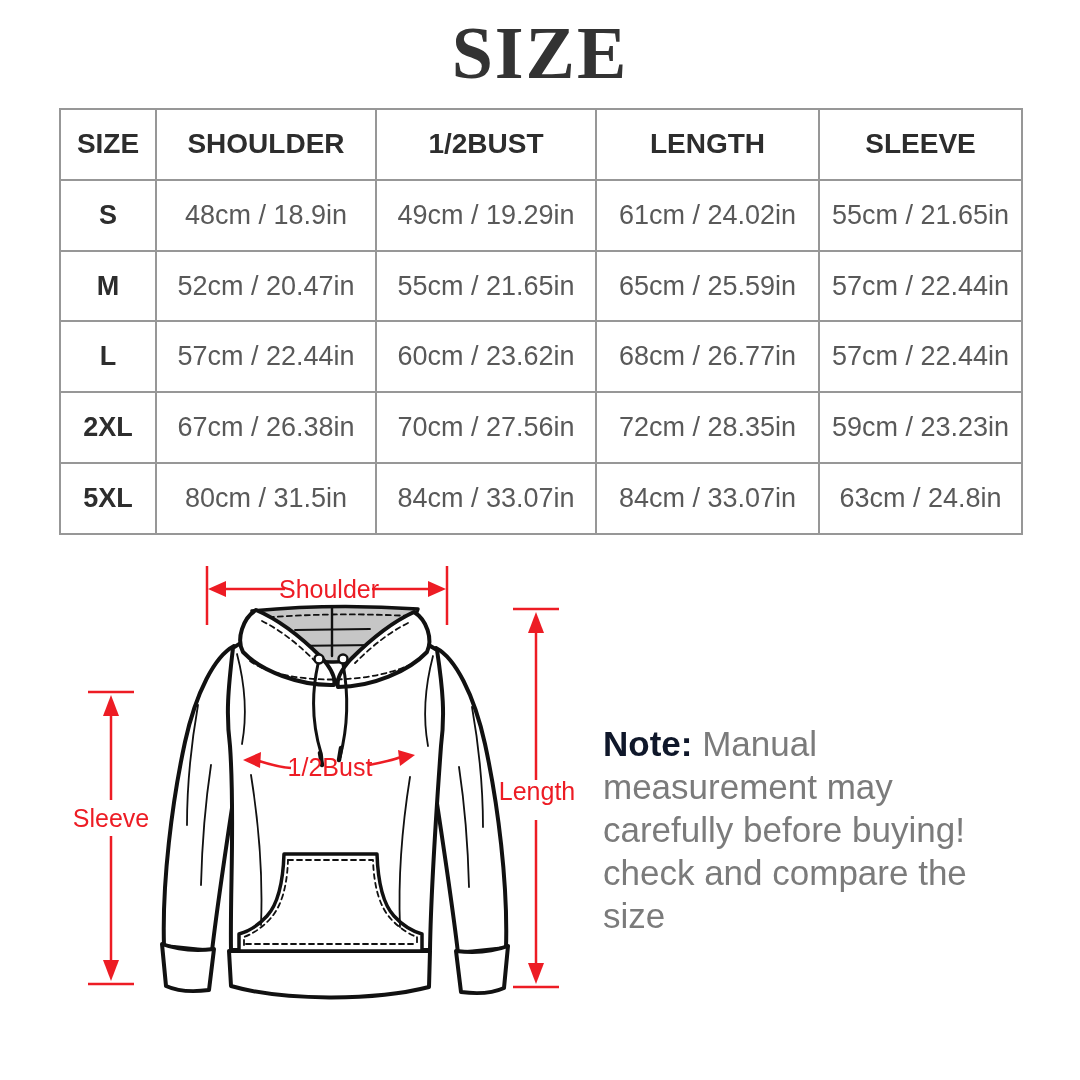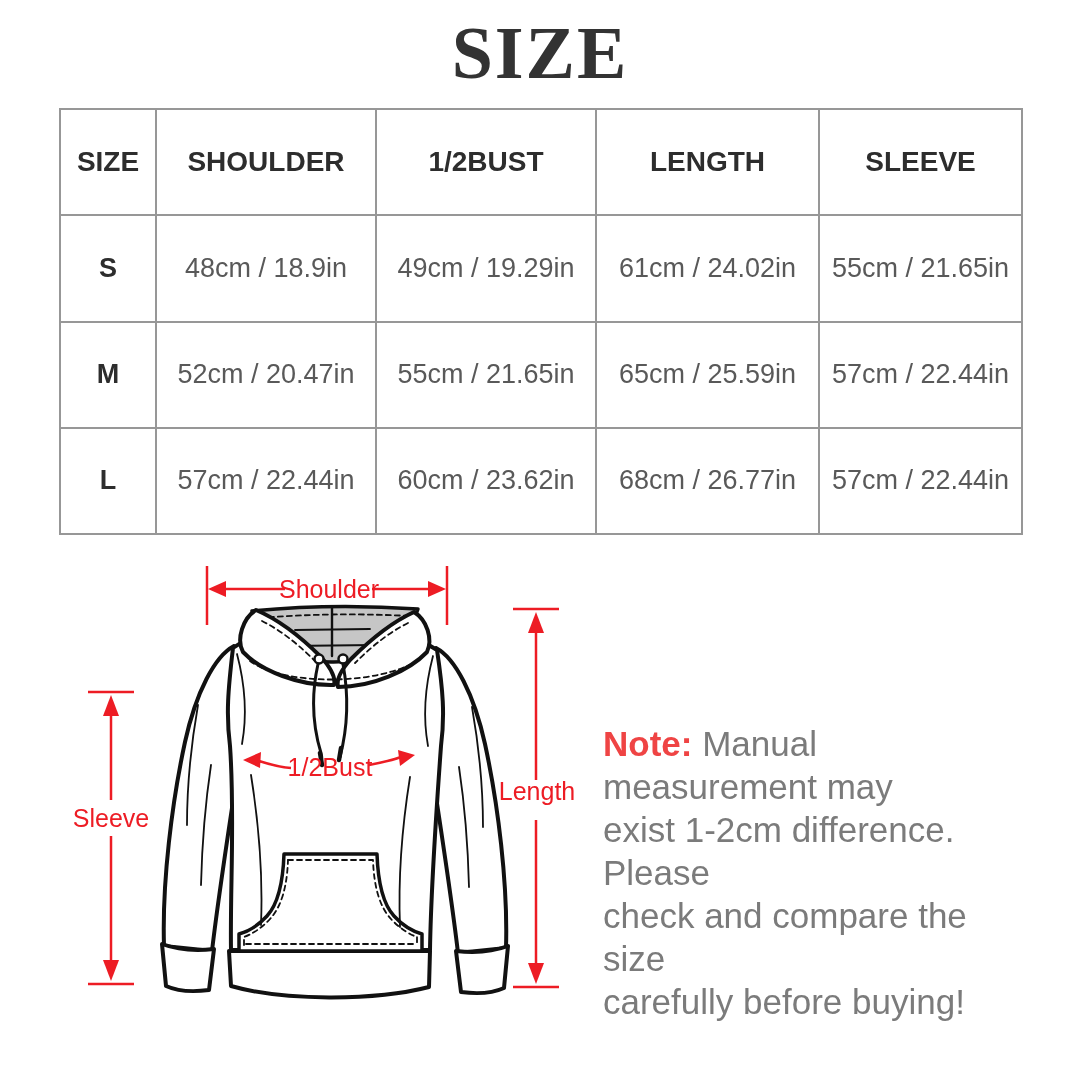--- a/index.html
+++ b/index.html
@@ -11,21 +11,21 @@
   table.size-table{position:absolute;left:59px;top:108px;width:962px;height:427px;
          border-collapse:collapse;table-layout:fixed;}
   table.size-table th,table.size-table td{border:2px solid #979797;text-align:center;
          vertical-align:middle;padding:0;height:47px;}
   table.size-table th{font-size:28px;font-weight:700;color:#2d2d2d;}
   td.size-col{font-size:27px;font-weight:700;color:#2d2d2d;}
   td.val{font-size:27px;font-weight:400;color:#595959;margin-left:39px;}
   .diagram-svg{position:absolute;left:0;top:540px;width:1080px;height:540px;}
   .note{position:absolute;left:603px;top:722px;width:424px;color:#7b7b7b;
         font-size:35px;line-height:43px;}
-  .note b{font-weight:700;color:#ef4444;}
+  .note b{font-weight:700;color:#0f172a;}
 </style>
 </head>
 <body>
 
 <div class="page">
 
   <div class="title">SIZE</div>
 
   <table class="size-table">
     <colgroup>
@@ -56,20 +56,34 @@
       <td class="val">55cm / 21.65in</td>
       <td class="val">65cm / 25.59in</td>
       <td class="val">57cm / 22.44in</td>
     </tr>
     <tr>
       <td class="size-col">L</td>
       <td class="val">57cm / 22.44in</td>
       <td class="val">60cm / 23.62in</td>
       <td class="val">68cm / 26.77in</td>
       <td class="val">57cm / 22.44in</td>
+    </tr>
+    <tr>
+      <td class="size-col">2XL</td>
+      <td class="val">67cm / 26.38in</td>
+      <td class="val">70cm / 27.56in</td>
+      <td class="val">72cm / 28.35in</td>
+      <td class="val">59cm / 23.23in</td>
+    </tr>
+    <tr>
+      <td class="size-col">5XL</td>
+      <td class="val">80cm / 31.5in</td>
+      <td class="val">84cm / 33.07in</td>
+      <td class="val">84cm / 33.07in</td>
+      <td class="val">63cm / 24.8in</td>
     </tr>
   </tbody>
     </table>
 
   <svg class="diagram-svg" viewBox="0 540 1080 540">
 
     <g stroke="#111111" stroke-linejoin="round" stroke-linecap="round">
 
       <path fill="#ffffff" stroke-width="4" d="M 234 646 C 215 656 196 692 185 742 C 172 802 162 882 164 946 L 212 951 C 219 891 230 821 241 749 C 244 711 240 671 234 646 Z"></path>
       <path fill="#ffffff" stroke-width="4" d="M 436 648 C 455 658 474 694 485 744 C 498 804 508 884 506 948 L 458 953 C 451 893 440 823 429 751 C 426 713 430 673 436 648 Z"></path>
@@ -165,18 +179,17 @@
     <g font-family="Liberation Sans, sans-serif" font-size="25" fill="#ed1c24" text-anchor="middle">
       <text x="329" y="598">Shoulder</text>
       <text x="330" y="776">1/2Bust</text>
       <text x="537" y="800">Length</text>
       <text x="111" y="827">Sleeve</text>
     </g>
   </svg>
 
   <div class="note">
     <div><b>Note:</b> <span>Manual measurement may</span></div>
-    <div>exist 1-2cm difference. Please</div>
+    <div>carefully before buying!</div>
     <div>check and compare the size</div>
-    <div>carefully before buying!</div>
   </div>
 
 </div>
 
 </body></html>

